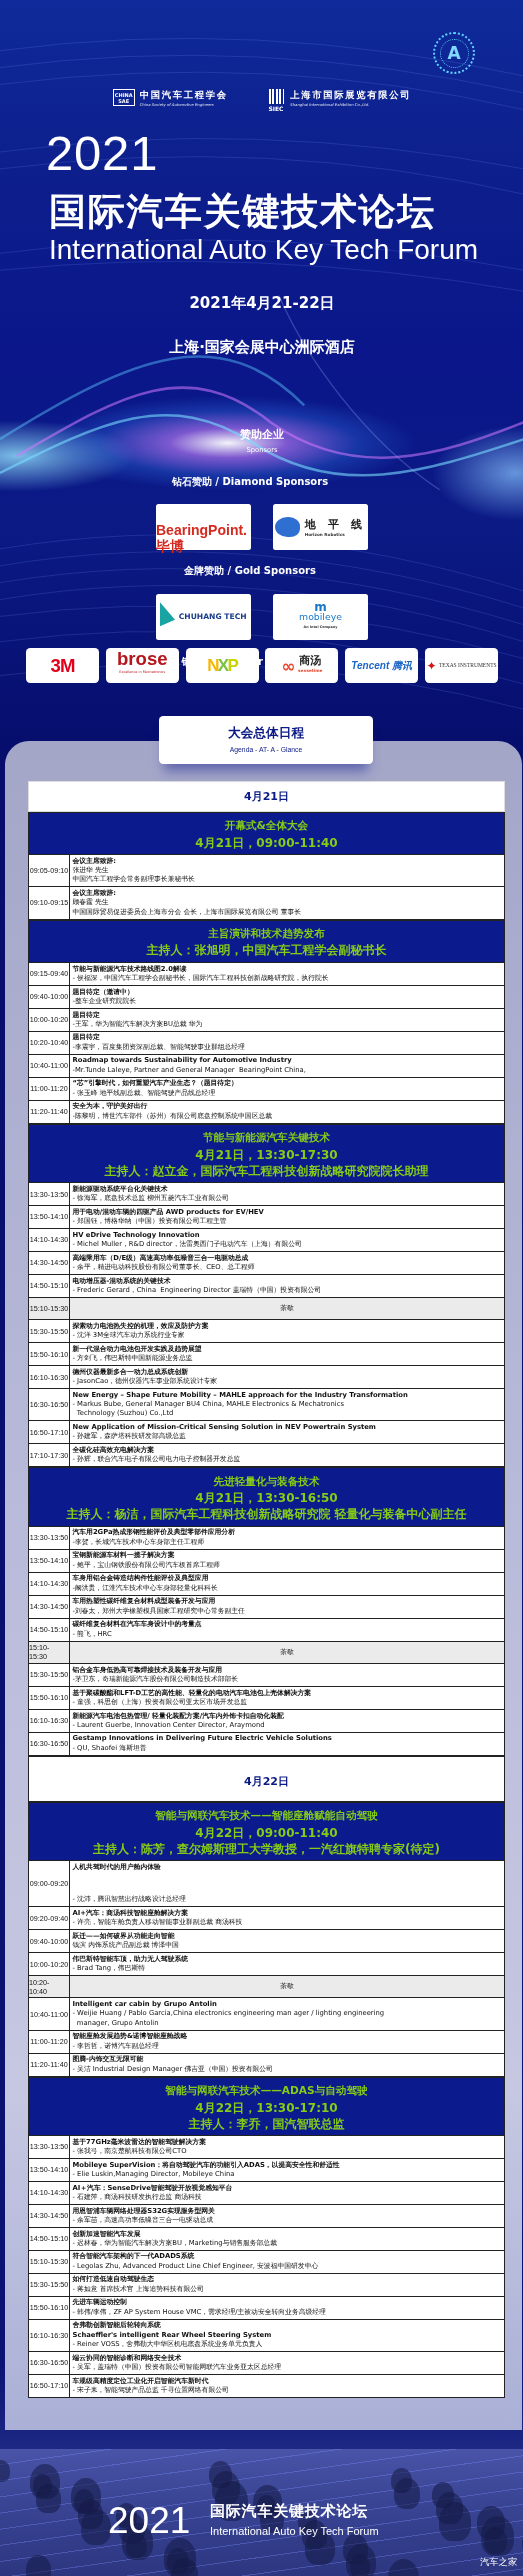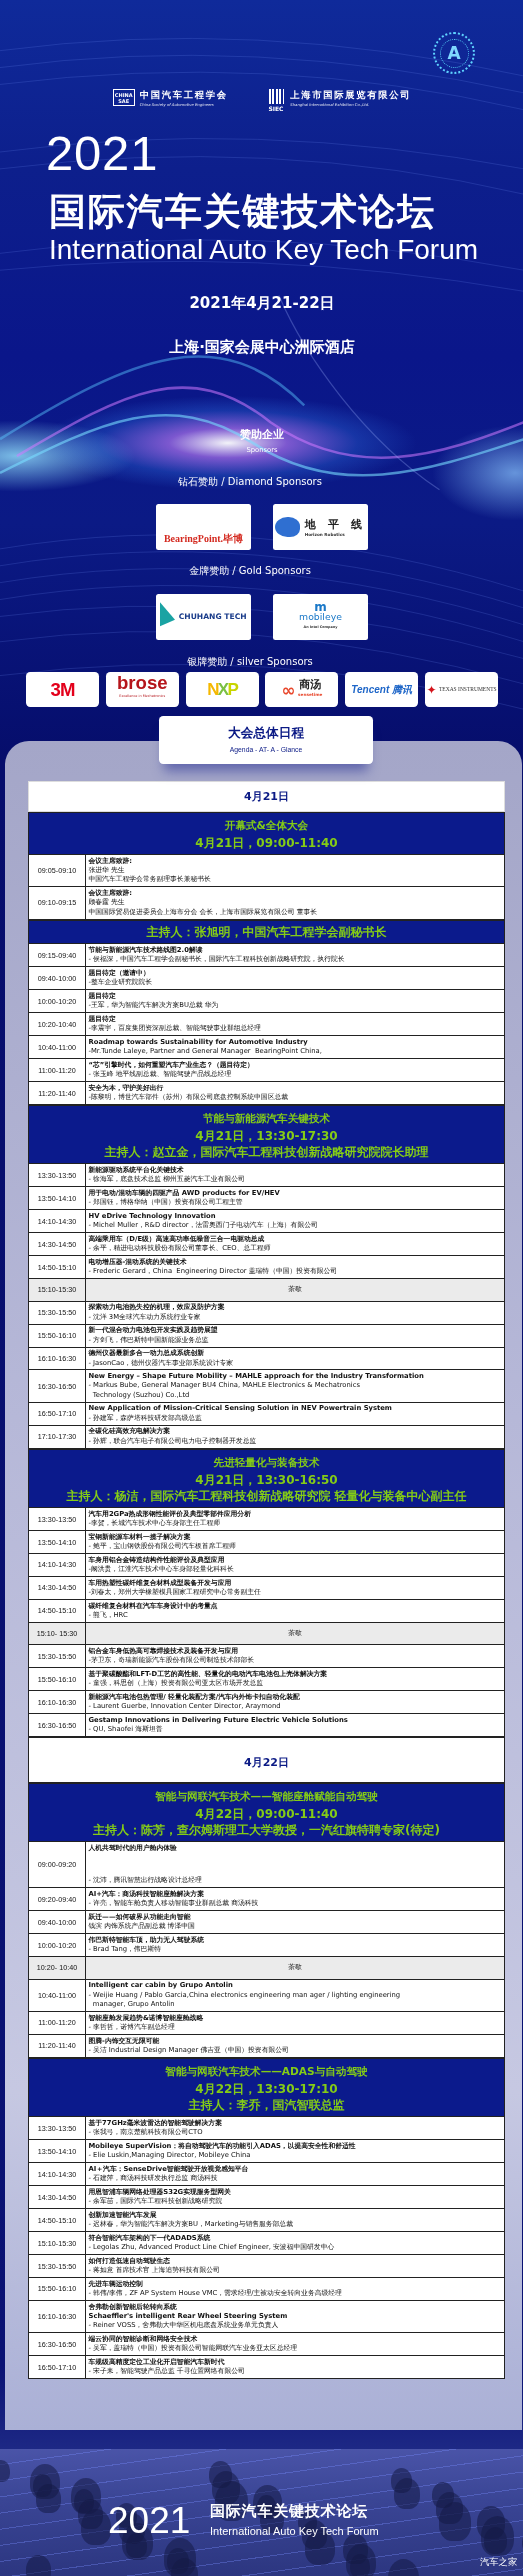--- a/index.html
+++ b/index.html
@@ -31,26 +31,26 @@
   .org-logo.siec .bldg { width: 15px; height: 15px; background: repeating-linear-gradient(90deg,#fff 0 1.7px, transparent 1.7px 3.4px); margin-bottom: 1.7px; }
   .org-text .cn { font-size: 9.3px; font-weight: bold; letter-spacing: 1.7px; }
   .org-text .en { font-size: 3.8px; font-style: italic; opacity: 0.9; }
   .year { position: absolute; left: 46px; top: 125px; font-family: "Liberation Sans", sans-serif; font-size: 49px; font-weight: 300; letter-spacing: 0.8px; }
   .title-cn { position: absolute; left: 49px; top: 187px; font-size: 37px; font-weight: bold; letter-spacing: 1.7px; }
   .title-en { position: absolute; left: 49px; top: 234px; font-family: "Liberation Sans", sans-serif; font-size: 28px; font-weight: normal; }
   .date { position: absolute; left: 0; width: 524px; top: 294px; text-align: center; font-size: 15px; font-weight: bold; }
   .venue { position: absolute; left: 0; width: 524px; top: 338px; text-align: center; font-size: 15px; font-weight: bold; }
   .sp-title { position: absolute; left: 0; width: 524px; top: 427px; text-align: center; font-size: 11px; font-weight: bold; }
   .sp-sub { position: absolute; left: 0; width: 524px; top: 446px; text-align: center; font-size: 6.8px; }
-  .tier { position: absolute; left: 0; width: 500px; text-align: center; font-size: 10px; font-weight: normal; }
+  .tier { position: absolute; left: 0; width: 500px; text-align: center; font-size: 10px; font-weight: bold; }
   .logos { position: absolute; left: 0; width: 524px; display: flex; justify-content: center; gap: 22px; }
   .logo-box { background: #fff; border-radius: 2.5px; width: 95px; height: 46px; display: flex; align-items: center; justify-content: center; color: #222; font-weight: bold; }
   .logos.silver { gap: 6.8px; }
   .logos.silver .logo-box { width: 73px; height: 35px; border-radius: 4.2px; }
-  .bp { color: #d42a20; font-size: 10px; font-family: Liberation Serif, serif; margin-top: 23px; }
+  .bp { color: #d42a20; font-size: 14px; font-family: Liberation Sans, sans-serif; margin-top: 23px; }
   .hz { display: flex; align-items: center; gap: 5px; }
   .hz-brain { width: 25px; height: 20px; border-radius: 50% 45% 40% 50%; background: #2f6fd1; }
   .hz-cn { font-size: 11px; letter-spacing: 4.2px; color: #222; }
   .hz-en { font-size: 4.2px; color: #333; }
   .ch { display: flex; align-items: center; gap: 3.4px; }
   .ch-mark { width: 0; height: 0; border-left: 15px solid #1aa3a3; border-top: 12px solid transparent; border-bottom: 12px solid transparent; transform: skewY(20deg); }
   .ch-text { font-size: 7.6px; color: #1a3c8a; line-height: 8.4px; }
   .me { text-align: center; line-height: 10px; }
   .me-m { color: #1a78c8; font-size: 12px; font-weight: bold; }
   .me-t { color: #1a78c8; font-size: 9.3px; font-weight: normal; }
@@ -78,21 +78,21 @@
   .agenda-tab .cn { font-size: 12.7px; font-weight: bold; margin-top: 9.3px; }
   .agenda-tab .en { font-size: 6.8px; margin-top: 4.2px; font-family: "Liberation Sans", sans-serif; }
 
   .sched { position: absolute; left: 28px; top: 781px; width: 477px; color: #111; z-index: 2; font-family: "DejaVu Sans", sans-serif; }
   .day-head { background: #fff; text-align: center; color: #0b1a85; font-weight: bold; font-size: 11px; padding: 6.8px 0 6.8px; border: 0.8px solid #ddd; }
   .day-head.d2 { padding: 17px 0 12px; border: 0.8px solid #222; }
   .sec { background: #0b1a8c; color: #84cc16; text-align: center; border: 0.8px solid #222; padding: 3.4px 0 3.4px; }
   .sec .t { font-size: 10.6px; font-weight: bold; line-height: 18.6px; }
   .sec .s { font-size: 12px; font-weight: bold; line-height: 16px; }
   .row { display: flex; background: #fff; border: 0.8px solid #222; border-top: none; }
-  .row .time { width: 57px; flex: none; border-right: 0.8px solid #222; font-size: 7.2px; display: flex; align-items: center; justify-content: center; font-family: "Liberation Sans", sans-serif; padding: 1.7px 0; }
+  .row .time { width: 41px; flex: none; border-right: 0.8px solid #222; font-size: 7.2px; display: flex; align-items: center; justify-content: center; font-family: "Liberation Sans", sans-serif; padding: 1.7px 0; }
   .row .body { flex: 1; padding: 1.7px 1.7px 1.7px 2.5px; font-size: 6.8px; line-height: 9.3px; }
   .row .body .ti1 { font-weight: bold; }
   .row.break { background: #ebebeb; }
   .row.break .body { text-align: center; display: flex; align-items: center; justify-content: center; padding: 6px 0; }
 
   
   .footer { position: absolute; left: 0; top: 2449px; width: 524px; height: 127px;
     background:
       repeating-linear-gradient(172deg, rgba(120,140,255,0.0) 0 15px, rgba(120,140,255,0.35) 15px 16px),
       linear-gradient(180deg, #4a54a8, #3a4595 40%, #2c3680); }
@@ -196,21 +196,21 @@
     <div class="logo-box">
       <div class="me">
           <div class="me-m">m</div>
           <div class="me-t">mobileye</div>
           <div class="me-s">An Intel Company</div>
         </div>
     </div>
   </div>
 
   <div class="tier" style="top:655px">银牌赞助 / silver Sponsors</div>
-  <div class="logos silver" style="top:672px">
+  <div class="logos silver" style="top:648px">
     <div class="logo-box">
         <span class="m3">3M</span>
       </div>
     <div class="logo-box">
         <div class="brose"><b>brose</b><span>Excellence in Mechatronics</span></div>
       </div>
     <div class="logo-box">
         <span class="nxp"><i style="color:#f5b800">N</i><i style="color:#7bc143">X</i><i style="color:#c8d400">P</i></span>
       </div>
     <div class="logo-box">
@@ -252,20 +252,21 @@
       </div>
       <div class="row">
         <div class="time">09:10-09:15</div>
         <div class="body">
           <div class="ti1">会议主席致辞:</div>
           <div style="white-space: pre-wrap;">顾春霆 先生</div>
           <div style="white-space: pre-wrap;">中国国际贸易促进委员会上海市分会 会长，上海市国际展览有限公司 董事长</div>
         </div>
       </div>
       <div class="sec">
+        <div class="t">主旨演讲和技术趋势发布</div>
         <div class="s">主持人：张旭明，中国汽车工程学会副秘书长</div>
       </div>
       <div class="row">
         <div class="time">09:15-09:40</div>
         <div class="body">
           <div class="ti1">节能与新能源汽车技术路线图2.0解读</div>
           <div style="white-space: pre-wrap;">- 侯福深，中国汽车工程学会副秘书长，国际汽车工程科技创新战略研究院，执行院长</div>
         </div>
       </div>
       <div class="row">
@@ -552,21 +553,21 @@
         <div class="time">14:10-14:30</div>
         <div class="body">
           <div class="ti1">AI＋汽车：SenseDrive智能驾驶开放视觉感知平台</div>
           <div style="white-space: pre-wrap;">- 石建萍，商汤科技研发执行总监 商汤科技</div>
         </div>
       </div>
       <div class="row">
         <div class="time">14:30-14:50</div>
         <div class="body">
           <div class="ti1">用恩智浦车辆网络处理器S32G实现服务型网关</div>
-          <div style="white-space: pre-wrap;">- 余军苗，国际汽车工程科技创新战略研究院</div>
+          <div style="white-space: pre-wrap;">- 余军苗，高速高功率低噪音三合一电驱动总成</div>
         </div>
       </div>
       <div class="row">
         <div class="time">14:50-15:10</div>
         <div class="body">
           <div class="ti1">创新加速智能汽车发展</div>
           <div style="white-space: pre-wrap;">- 迟林春，华为智能汽车解决方案BU，Marketing与销售服务部总裁</div>
         </div>
       </div>
       <div class="row">

